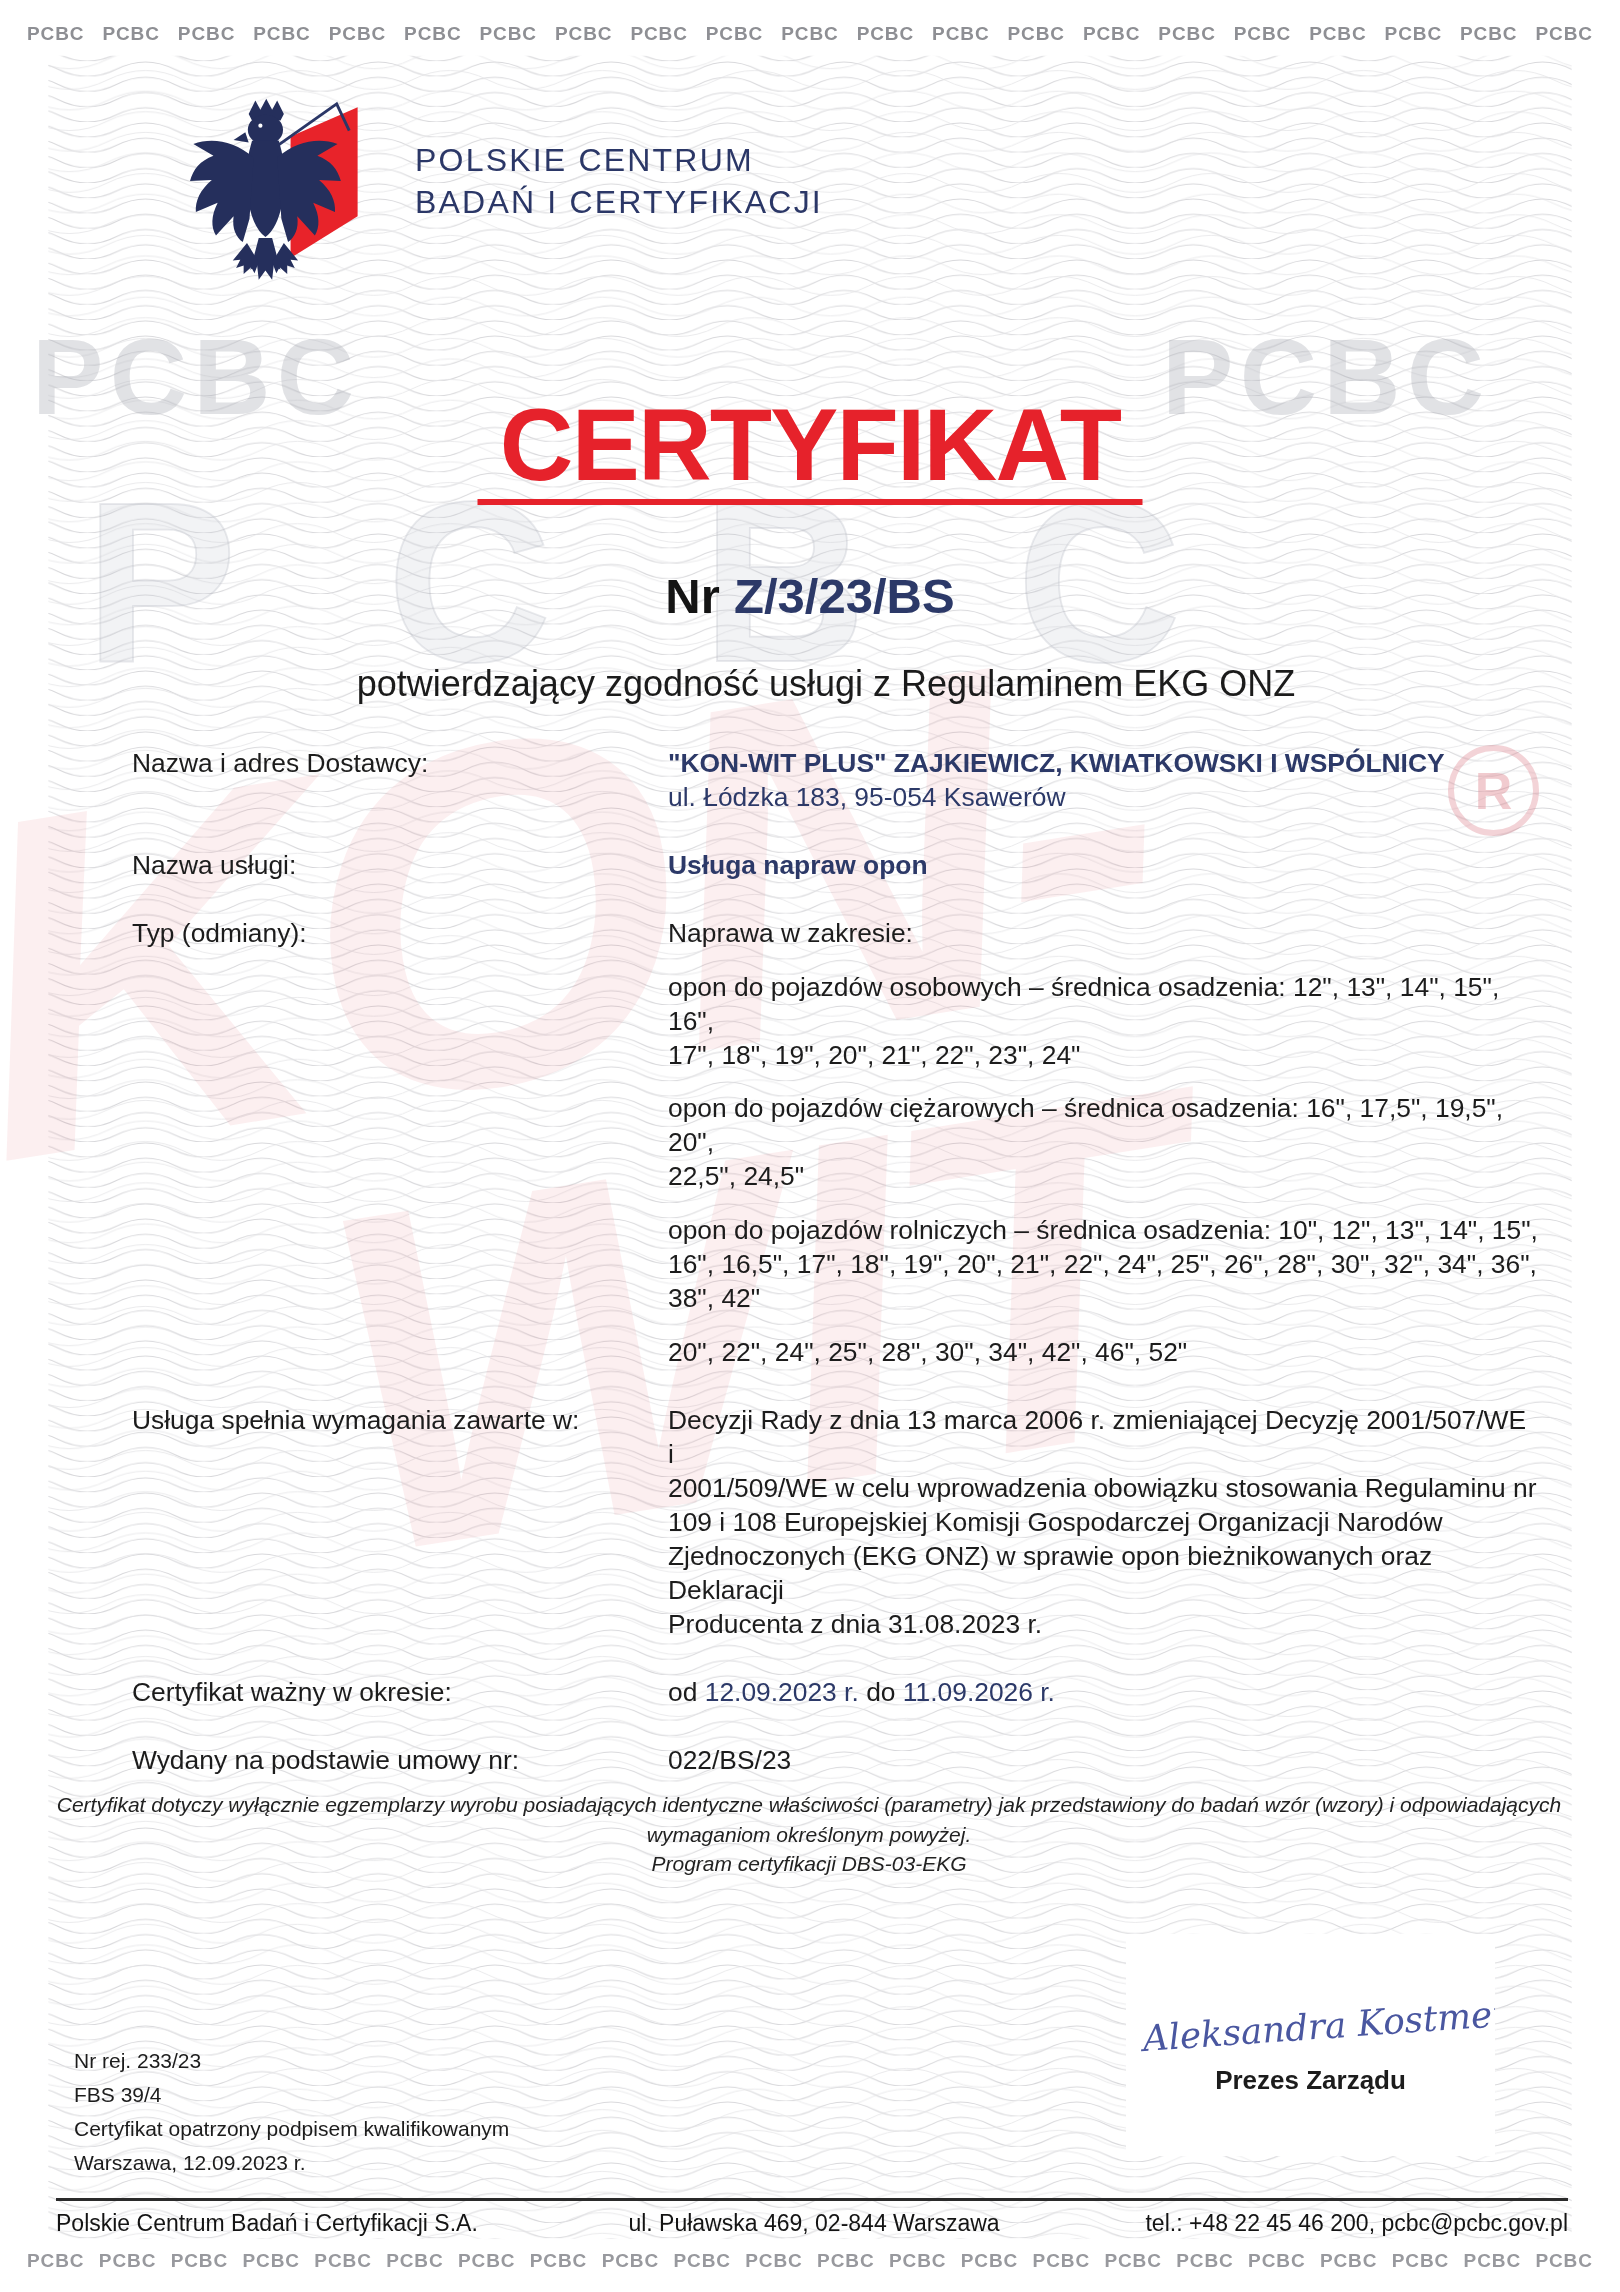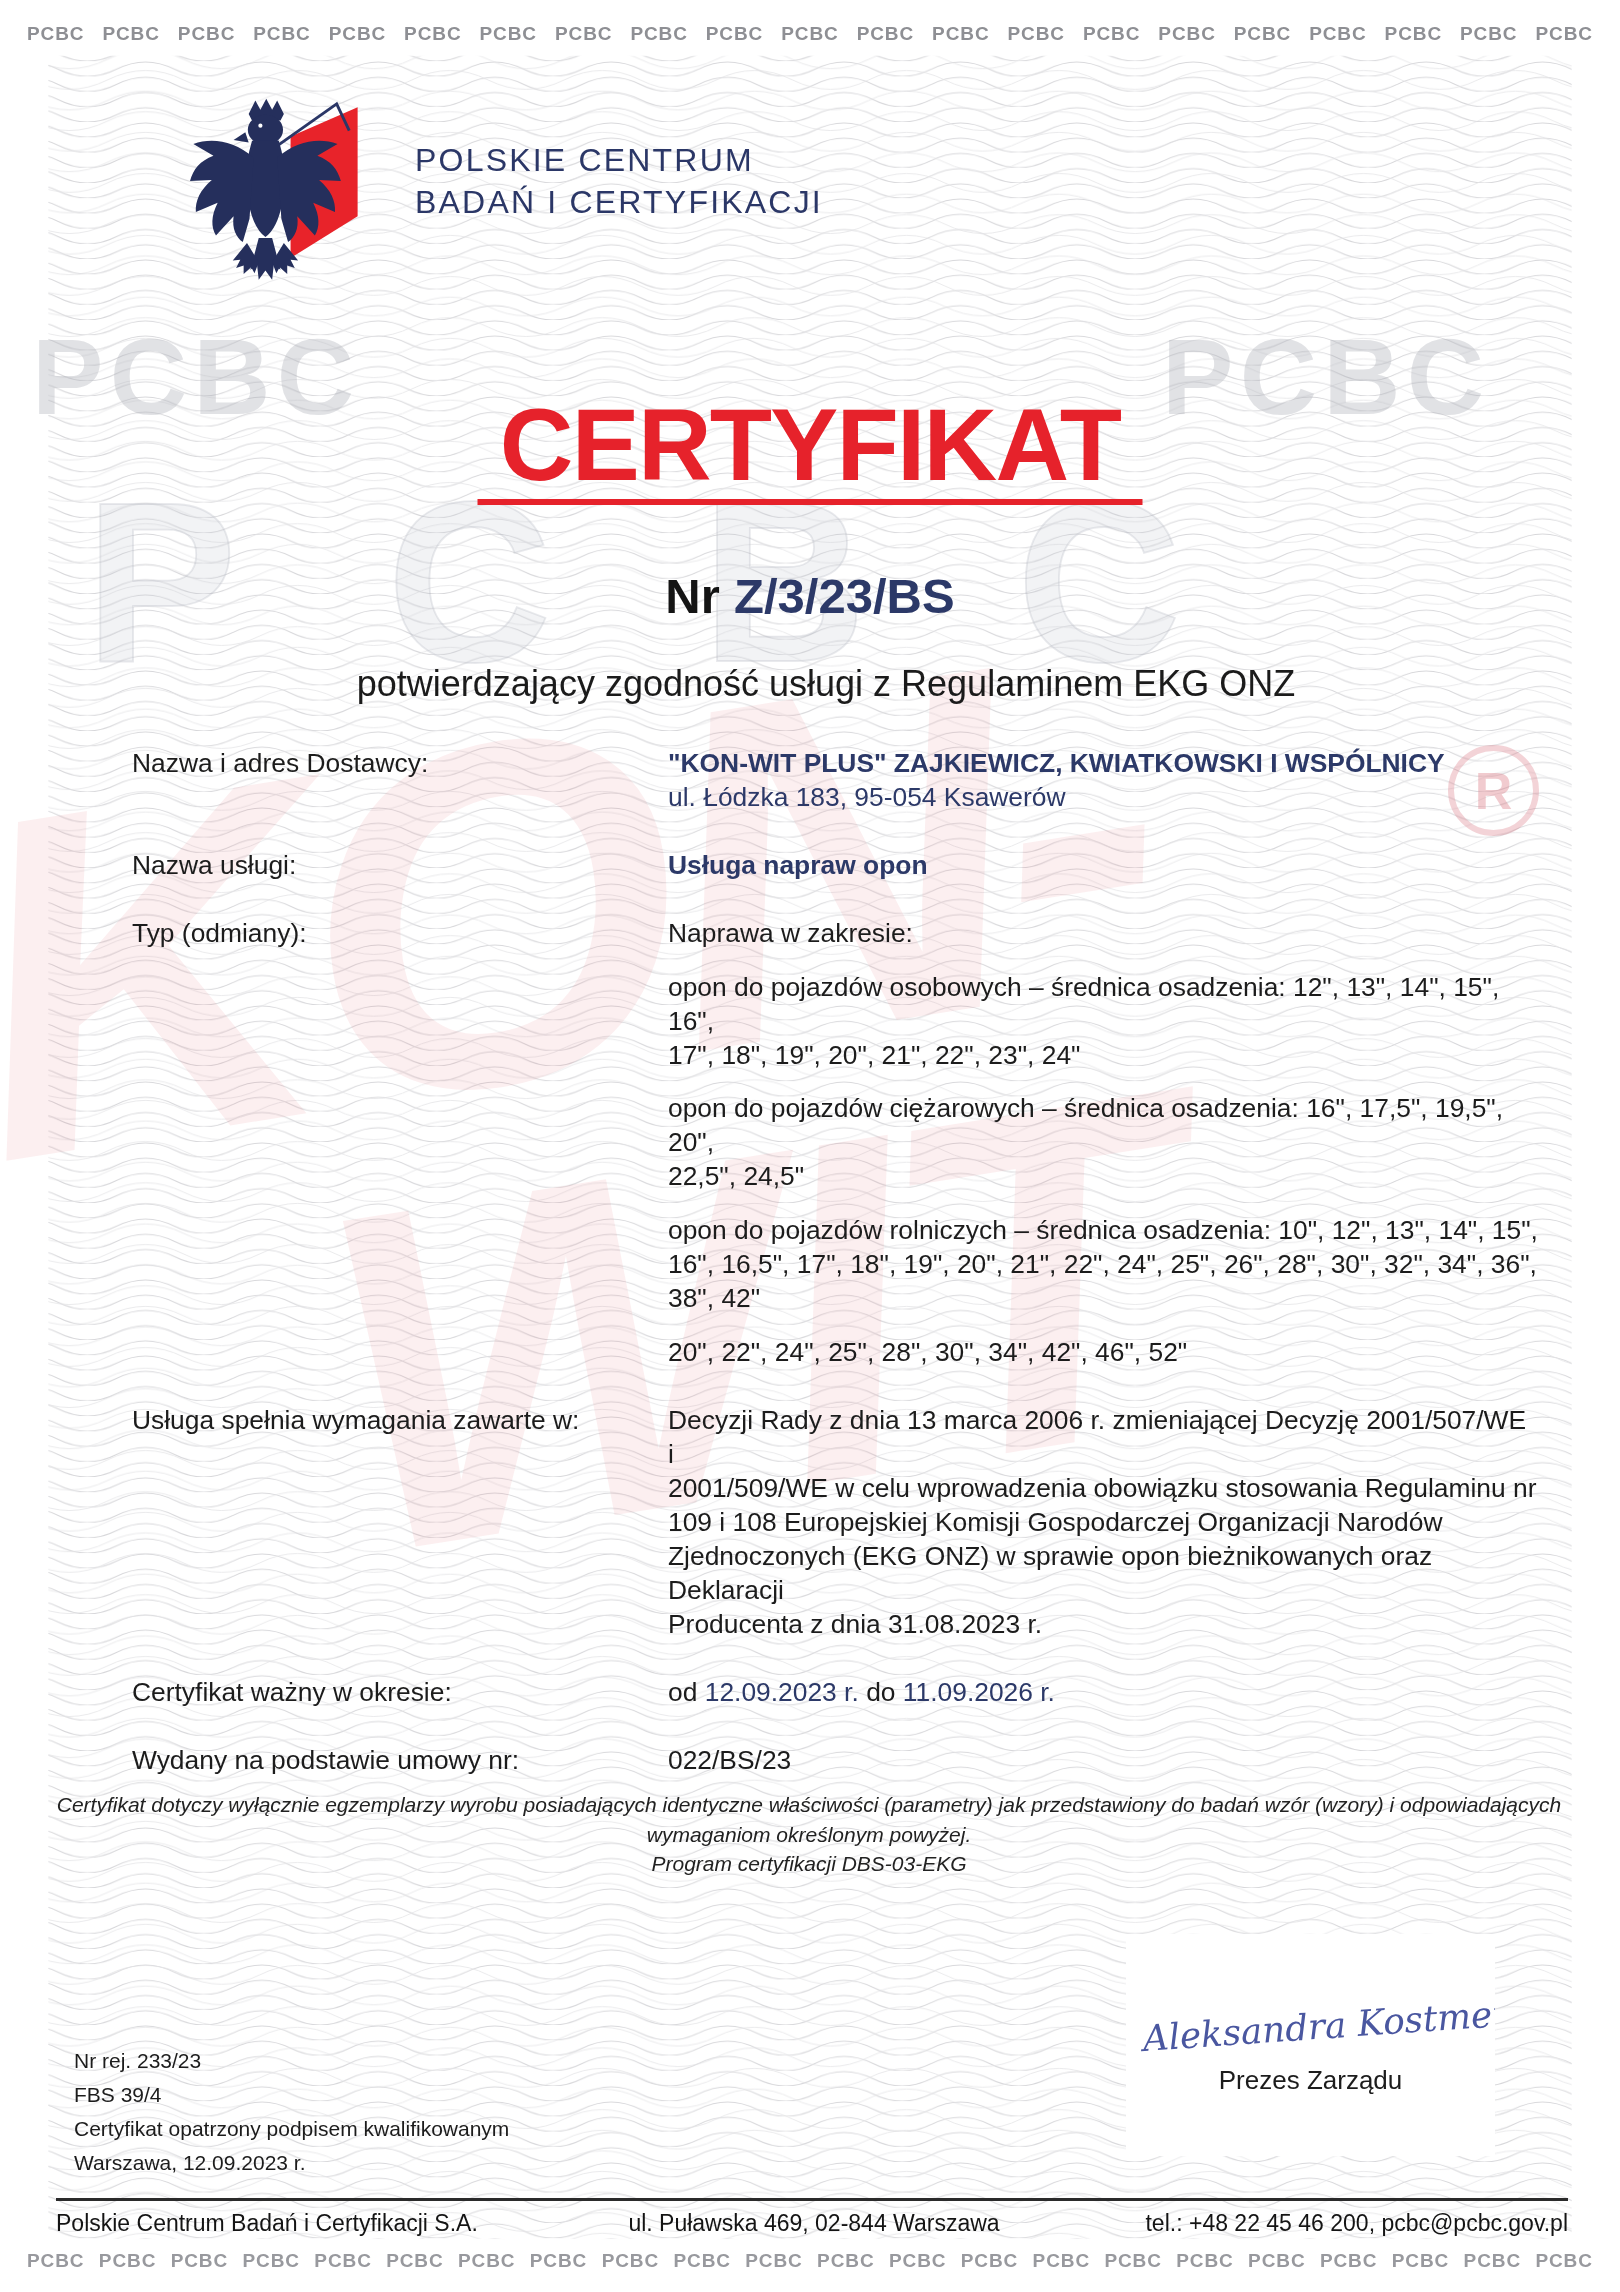--- a/index.html
+++ b/index.html
@@ -65,21 +65,21 @@
 
   
   .disclaimer { position:absolute; top:1790px; left:48px; width:1522px; text-align:center;
                 font-style:italic; font-size:21px; line-height:29.6px; color:#222; }
 
   
   .signature-box { position:absolute; left:1126px; top:1934px; width:369px; height:222px;
                    background:#ffffff; }
   .signature-svg { position:absolute; left:0; top:34px; }
   .signature-title { position:absolute; left:0; right:0; top:131px; text-align:center;
-                     font-size:26px; color:#1c1c1c; }
+                     font-size:26px; color:#1c1c1c;font-weight:bold; }
 
   
   .registry { position:absolute; left:74px; top:2044px; font-size:21px; line-height:34px; color:#1c1c1c; }
 
   
   .footer-rule { position:absolute; left:56px; top:2198px; width:1512px; height:2.7px; background:#2b2b2b; }
   .footer { position:absolute; left:56px; top:2210px; width:1512px; display:flex;
             justify-content:space-between; align-items:flex-start; font-size:23px; color:#141414;gap:48px; }
   .footer-center { position:absolute; left:4px; right:0; text-align:center; }
   .footer-left, .footer-right { position:relative; z-index:1; background:transparent; }

